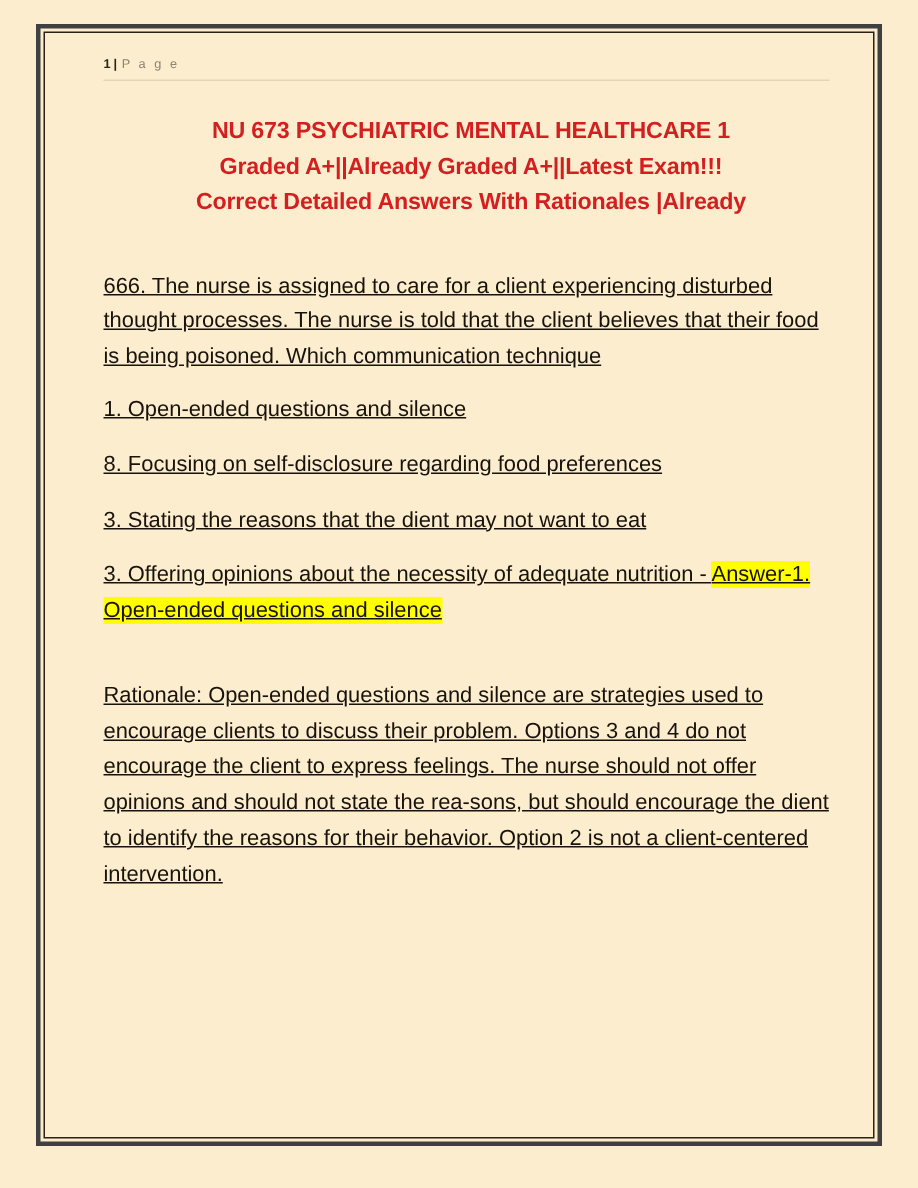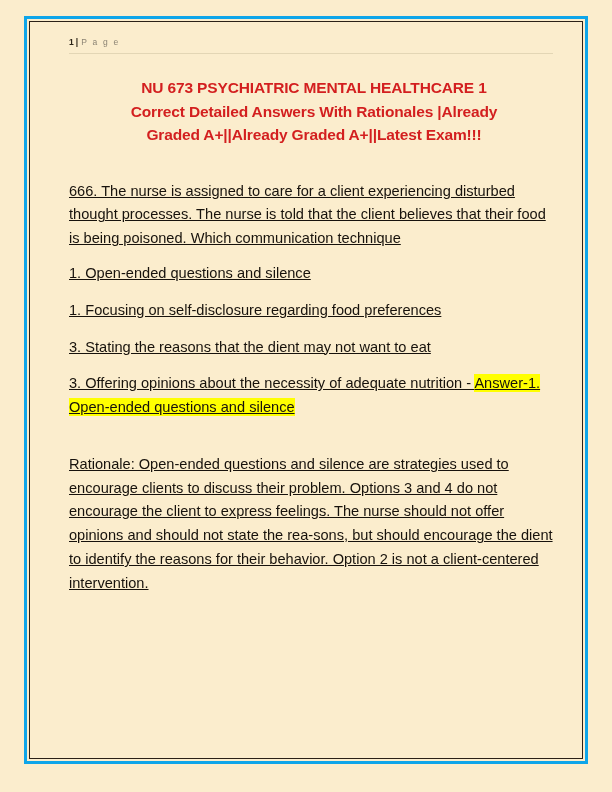--- a/index.html
+++ b/index.html
@@ -15,21 +15,21 @@
   }
 
   
   .page-frame {
     position: absolute;
     left: 24px;
     top: 16px;
     width: 564px;
     height: 748px;
     box-sizing: border-box;
-    border: 3px solid #0ea5e9;
+    border: 3px solid #404040;
     background: #fbedcd;
   }
   .page-frame-inner {
     position: absolute;
     left: 2px;
     top: 2px;
     right: 2px;
     bottom: 2px;
     border: 1px solid #2b2117;
     box-sizing: border-box;
@@ -114,31 +114,31 @@
 
   <div class="page-body">
 
     <div class="running-header">
       <span class="pg-num">1</span><span class="pg-bar">|</span><span>P a g e</span>
     </div>
     <div class="header-rule"></div>
 
     <div class="doc-title">
       <div>NU 673 PSYCHIATRIC MENTAL HEALTHCARE 1</div>
+      <div>Graded A+||Already Graded A+||Latest Exam!!!</div>
       <div>Correct Detailed Answers With Rationales |Already</div>
-      <div>Graded A+||Already Graded A+||Latest Exam!!!</div>
     </div>
 
     <div class="content">
 
       <p class="para">666. The nurse is assigned to care for a client experiencing disturbed thought processes. The nurse is told that the client believes that their food is being poisoned. Which communication technique</p>
 
 
       <p class="para opt">1. Open-ended questions and silence</p>
-      <p class="para opt">1. Focusing on self-disclosure regarding food preferences</p>
+      <p class="para opt">8. Focusing on self-disclosure regarding food preferences</p>
       <p class="para opt">3. Stating the reasons that the dient may not want to eat</p>
 
       <p class="para opt"><span>3. Offering opinions about the necessity of adequate nutrition - </span><span class="hl">Answer-1. Open-ended questions and silence</span></p>
 
       <p class="para rationale">Rationale: Open-ended questions and silence are strategies used to encourage clients to discuss their problem. Options 3 and 4 do not encourage the client to express feelings. The nurse should not offer opinions and should not state the rea-sons, but should encourage the dient to identify the reasons for their behavior. Option 2 is not a client-centered intervention.</p>
 
     </div>
   </div>
 </div>
 

